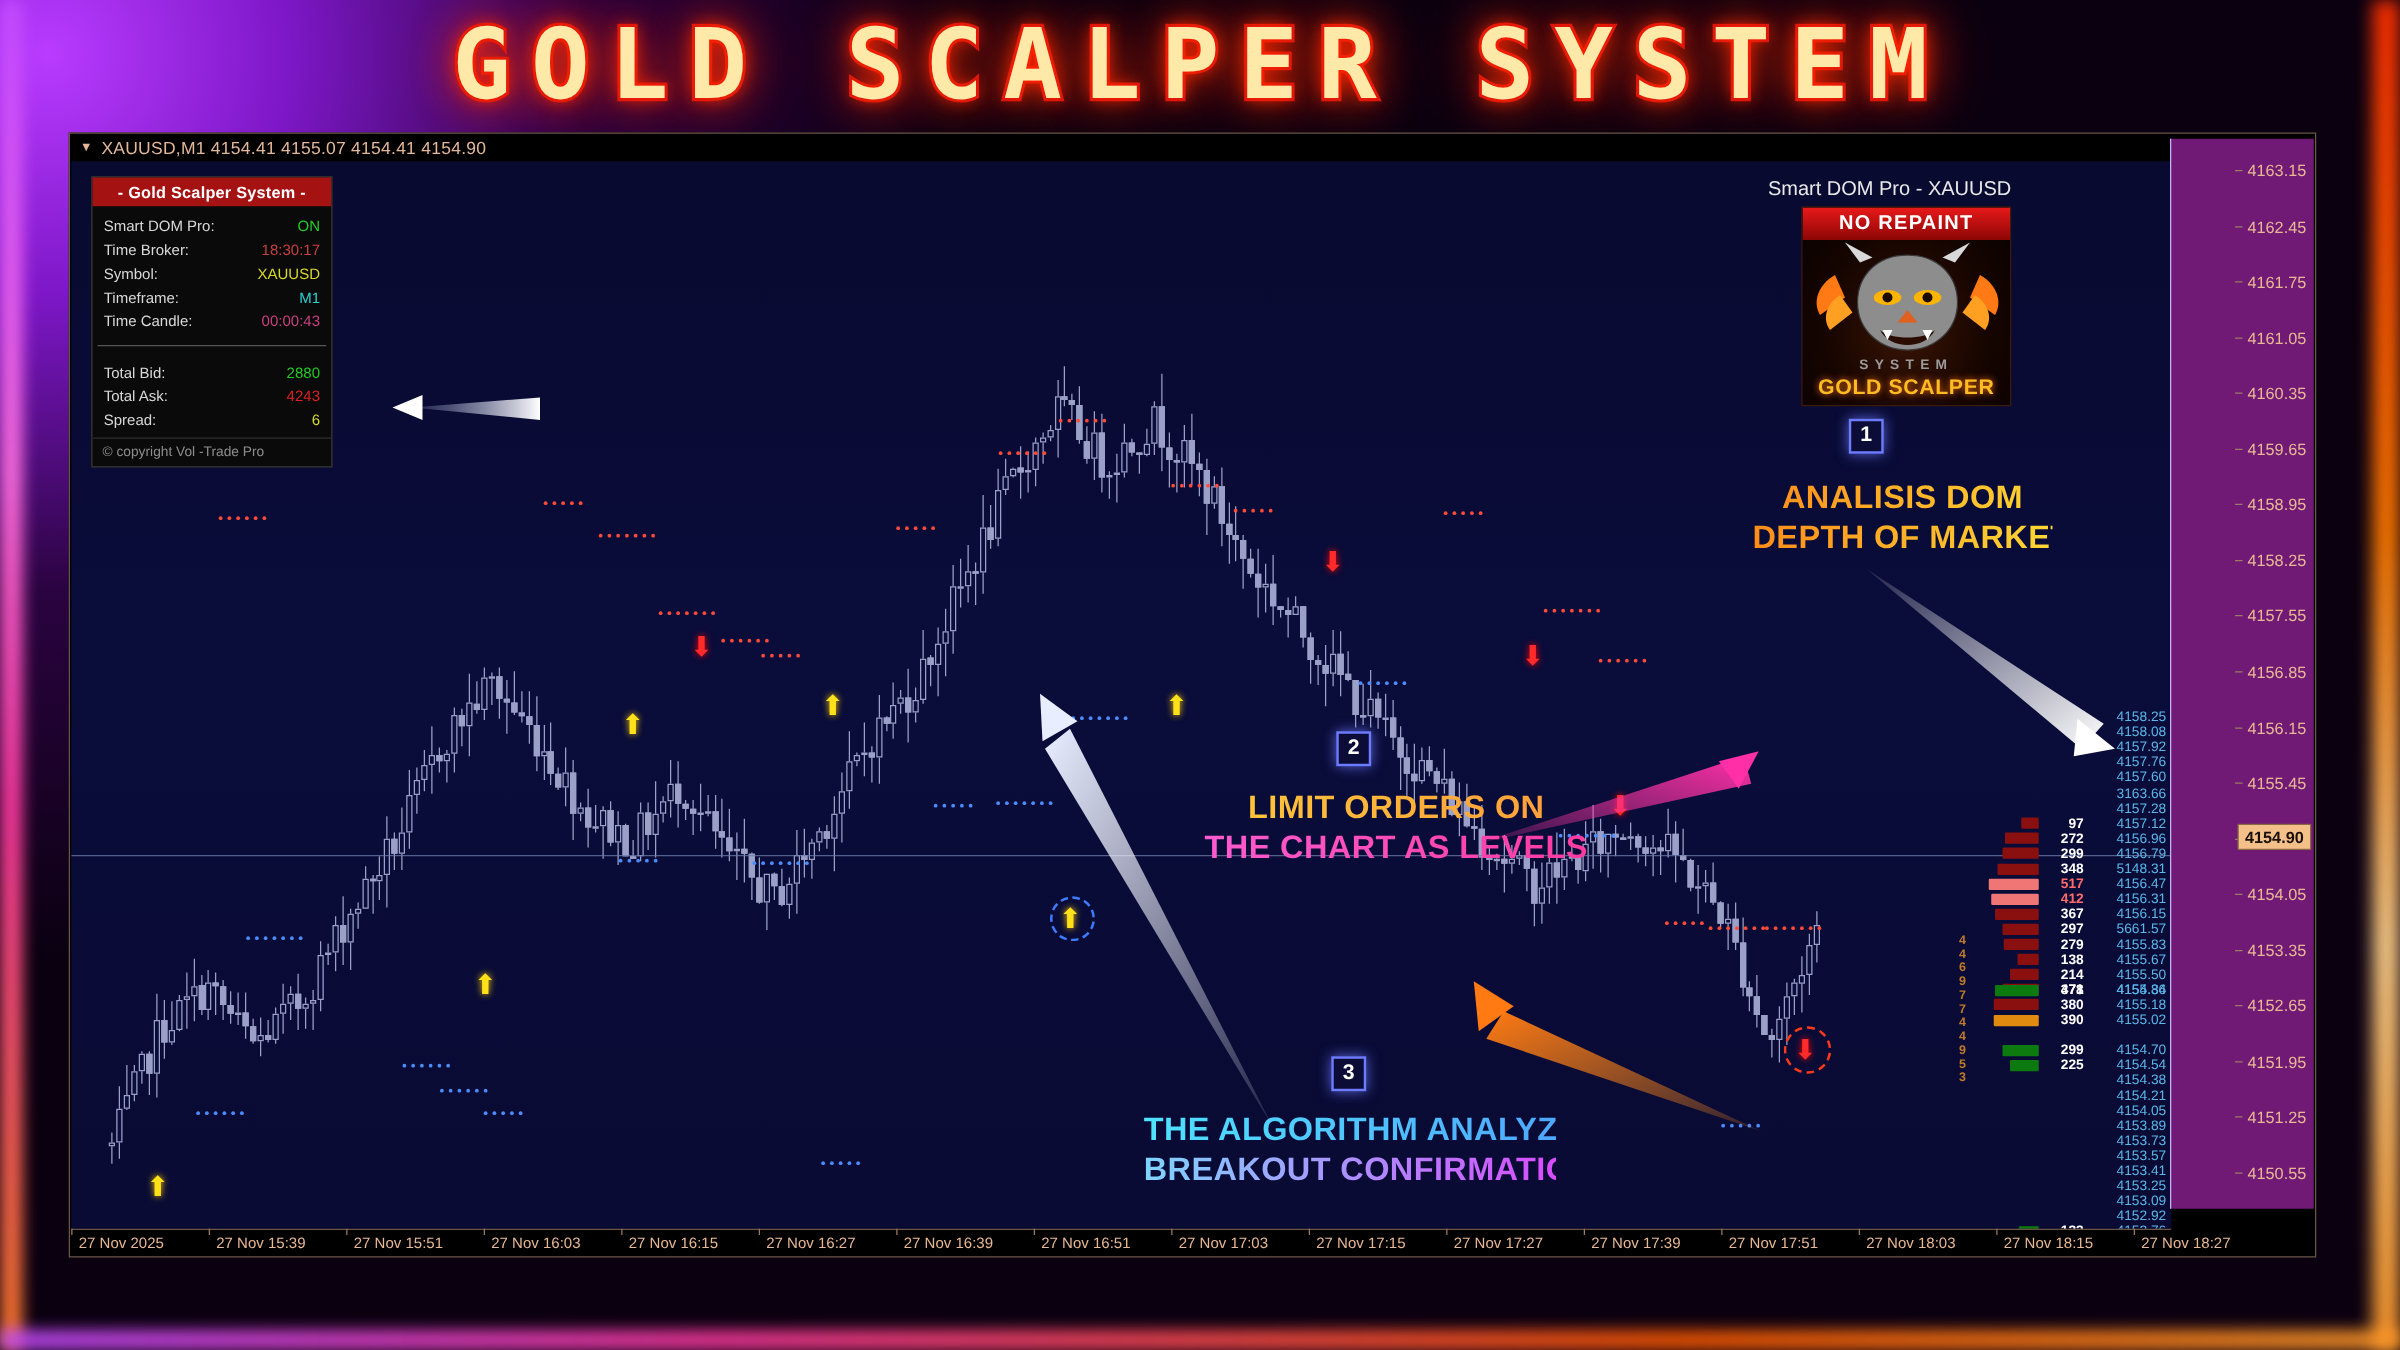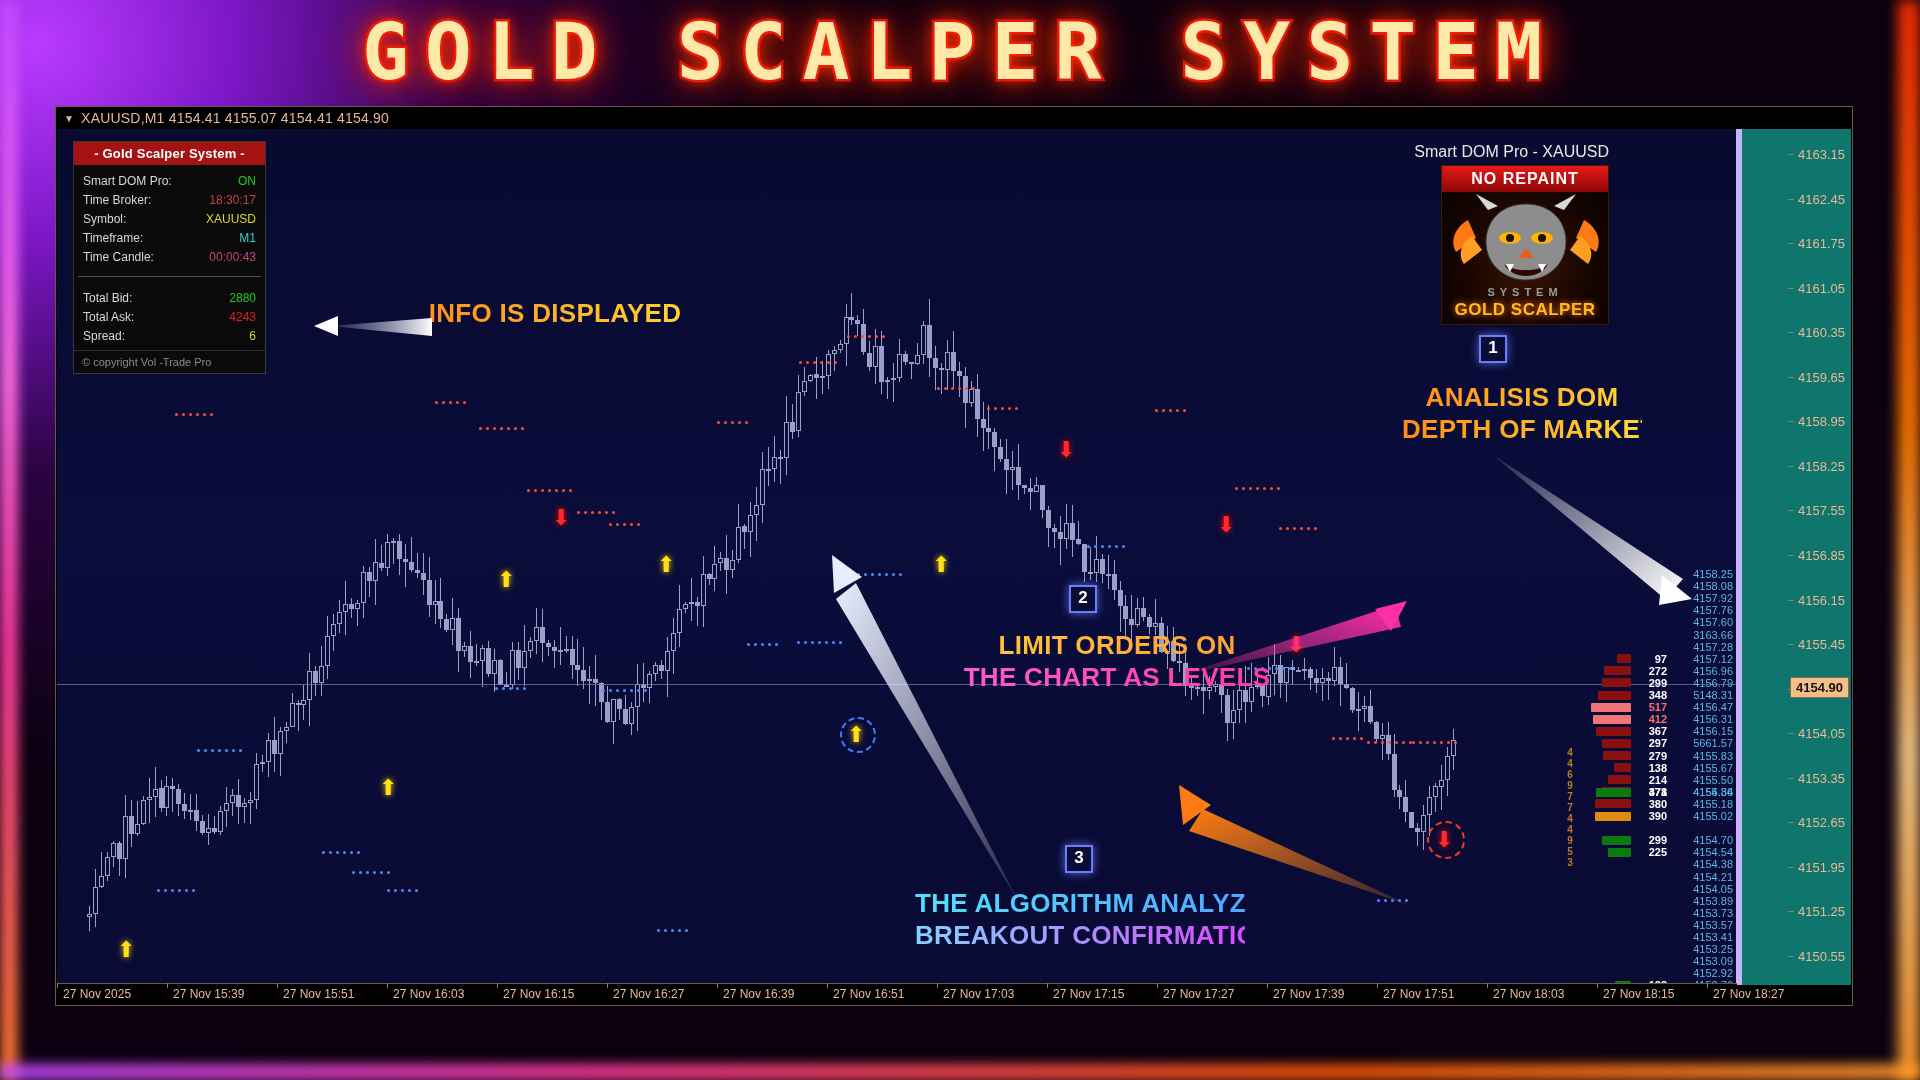--- a/index.html
+++ b/index.html
@@ -56,22 +56,22 @@
     padding-left:8px;box-sizing:border-box;letter-spacing:.2px;
   }
   .caret{color:#e2b79a;font-size:10px;}
 
   .plot{
     position:absolute;left:1px;top:22px;width:1680px;height:856px;
     background:linear-gradient(180deg,#080a30 0%,#0a0c3a 45%,#090b34 100%);
     overflow:hidden;
   }
   .price-axis{
-    position:absolute;right:1px;top:22px;width:115px;height:856px;
-    background:#0f766e;border-left:6px solid #c4b5fd;box-sizing:border-box;
+    position:absolute;right:1px;top:4px;width:115px;height:856px;
+    background:#701a75;border-left:1px solid #c4b5fd;box-sizing:border-box;
   }
   .ptick{position:absolute;right:6px;color:#e8b894;font-size:13px;white-space:nowrap;}
   .ptick .dash{position:absolute;left:-10px;top:7px;width:6px;height:1px;background:#9a7b63;}
   .cur-price{
     position:absolute;right:2px;background:#f3c089;color:#1a1008;
     font-size:13px;padding:2px 5px;border:1px solid #8a6a42;border-radius:1px;
     font-weight:bold;white-space:nowrap;
   }
   .time-axis{
     position:absolute;left:1px;bottom:1px;width:1680px;height:21px;
@@ -1607,21 +1607,20 @@
           <div>7</div>
           <div>7</div>
           <div>4</div>
           <div>4</div>
           <div>9</div>
           <div>5</div>
           <div>3</div>
         </div>
 
       <div class="anno" style="left:358px;top:168px;width:280px">
-        <span class="l1 anno-line g-orange-yellow">INFO IS DISPLAYED</span>
       </div>
       <svg style="position:absolute;left:255px;top:185px;width:120px;height:30px">
         <defs>
             <linearGradient id="gw" x1="1" x2="0">
               <stop offset="0" stop-color="#ffffff"></stop>
               <stop offset="1" stop-color="#9aa0c8" stop-opacity=".15"></stop>
             </linearGradient>
           </defs>
         <polygon points="120,4 18,12 120,22" fill="url(#gw)"></polygon>
         <polygon points="26,2 2,12 26,22" fill="#ffffff"></polygon>

